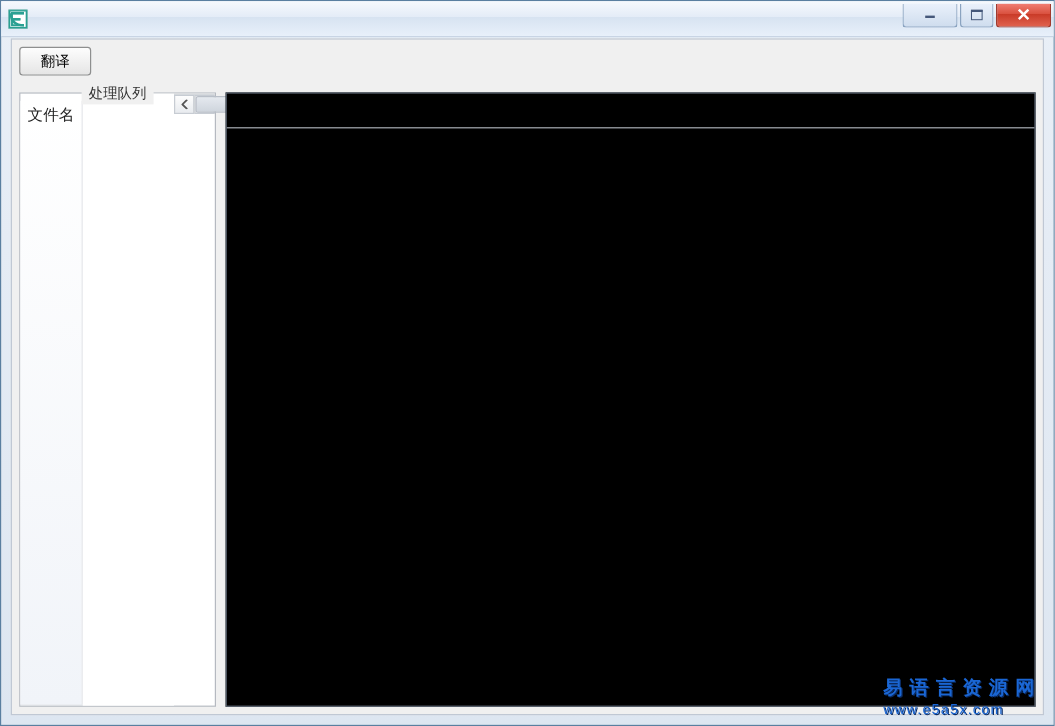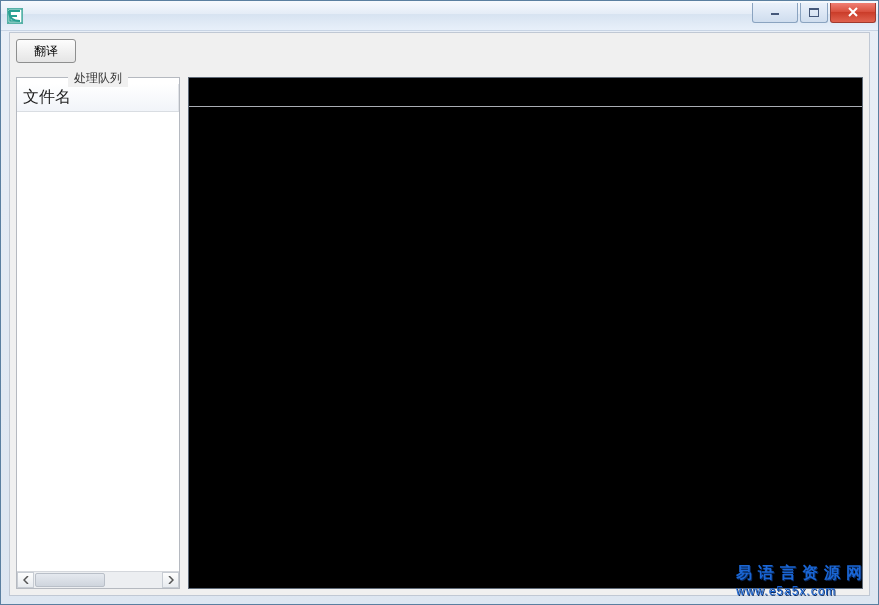--- a/index.html
+++ b/index.html
@@ -79,42 +79,42 @@
     display: flex;
     gap: 8px;
   }
   .queue-panel {
     width: 164px;
     position: relative;
     border: 1px solid #b5b9c0;
     background: #fff;
     margin-top: 6px;
     display: flex;
-    flex-direction: column;
+    flex-direction: row;
   }
   .queue-legend {
     position: absolute;
     top: -8px; left: 50%;
     transform: translateX(-50%);
     background: #f0f0f0;
     padding: 0 6px;
     font-size: 12px;
     color: #333;
     white-space: nowrap;
   }
   .list-header {
     margin-top: 6px;
     display: flex;
     border-bottom: 1px solid #d9dde2;
   }
   .list-header-cell {
     flex: 1;
     padding: 3px 6px;
     background: linear-gradient(to bottom, #ffffff, #f1f4f9);
-    font-size: 16px;
+    font-size: 13px;
     color: #222;
     border-right: 1px solid #e0e3e8;
   }
   .list-body {
     flex: 1;
     background: #fff;
     overflow: hidden;
   }
   .hscroll {
     height: 17px;

